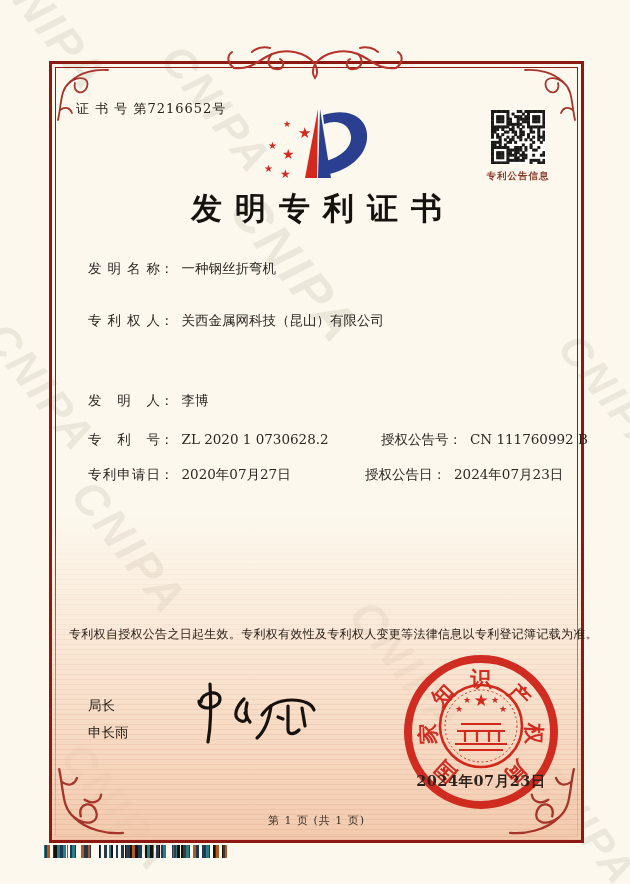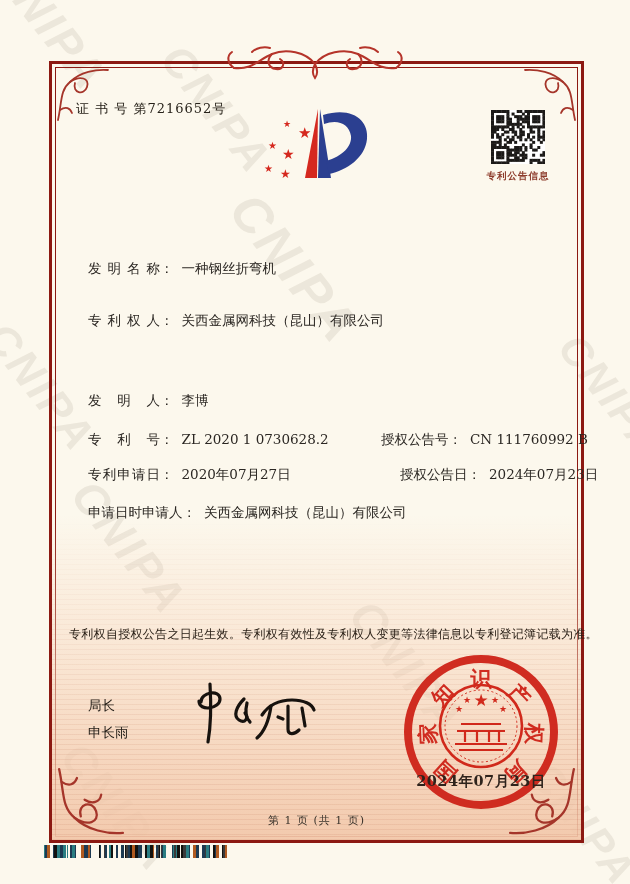--- a/index.html
+++ b/index.html
@@ -346,40 +346,38 @@
           <rect x="12.86" y="51.43" width="3" height="3" fill="#1c1a18"></rect>
           <rect x="15.43" y="51.43" width="3" height="3" fill="#1c1a18"></rect>
           <rect x="38.57" y="51.43" width="3" height="3" fill="#1c1a18"></rect>
           <rect x="46.29" y="51.43" width="3" height="3" fill="#1c1a18"></rect>
           <rect x="48.86" y="51.43" width="3" height="3" fill="#1c1a18"></rect>
           <rect x="51.43" y="51.43" width="3" height="3" fill="#1c1a18"></rect>
         </svg>
       <div class="qr-label">专利公告信息</div>
     </div>
 
+    <div class="abs title">发明专利证书</div>
 
     <div class="abs row" style="top:196px;">
       <span class="flabel">发明名称</span><span class="colon">：</span><span>一种钢丝折弯机</span>
     </div>
     <div class="abs row" style="top:248px;">
       <span class="flabel">专利权人</span><span class="colon">：</span><span>关西金属网科技（昆山）有限公司</span>
     </div>
     <div class="abs row" style="top:328px;">
       <span class="flabel">发明人</span><span class="colon">：</span><span>李博</span>
     </div>
     <div class="abs row" style="top:367px;">
       <span class="flabel">专利号</span><span class="colon">：</span><span>ZL 2020 1 0730628.2</span>
       <span class="col2"><span>授权公告号</span><span class="colon">：</span><span>CN 111760992 B</span></span>
     </div>
     <div class="abs row" style="top:402px;">
       <span class="flabel">专利申请日</span><span class="colon">：</span><span>2020年07月27日</span>
-      <span class="col2" style="margin-left:105px;"><span>授权公告日</span><span class="colon">：</span><span>2024年07月23日</span></span>
-    </div>
-    <div class="abs row" style="top:440px;">
-      <span>申请日时申请人</span><span class="colon">：</span><span>关西金属网科技（昆山）有限公司</span>
+      <span class="col2" style="margin-left:70px;"><span>授权公告日</span><span class="colon">：</span><span>2024年07月23日</span></span>
     </div>
 
     <div class="abs statement" style="top:559px;">专利权自授权公告之日起生效。专利权有效性及专利权人变更等法律信息以专利登记簿记载为准。</div>
 
     <div class="abs sig-title">局长</div>
     <div class="abs sig-name">申长雨</div>
     <svg class="abs" style="left:122px;top:615px;" width="160" height="68" viewBox="0 0 160 68">
       <g fill="none" stroke="#17120e" stroke-width="3.2" stroke-linecap="round" stroke-linejoin="round">
         <path d="M27,23 C27,13 46,10 46,20 C46,30 25,33 25,22"></path>
         <path d="M36,5 C37,22 37,46 34,63"></path>

